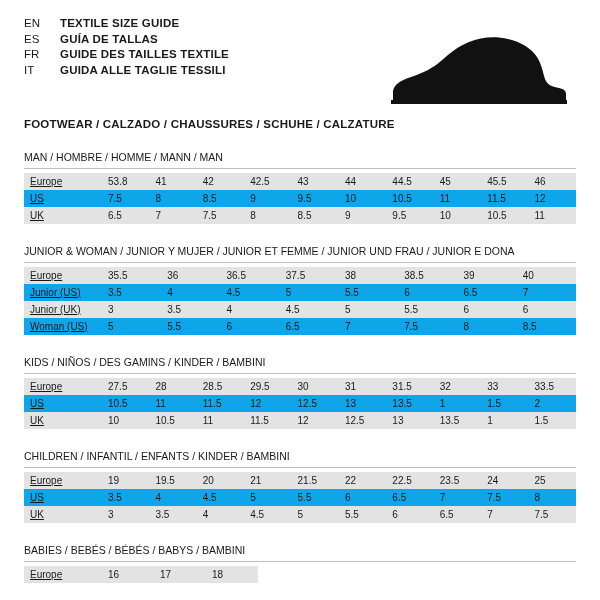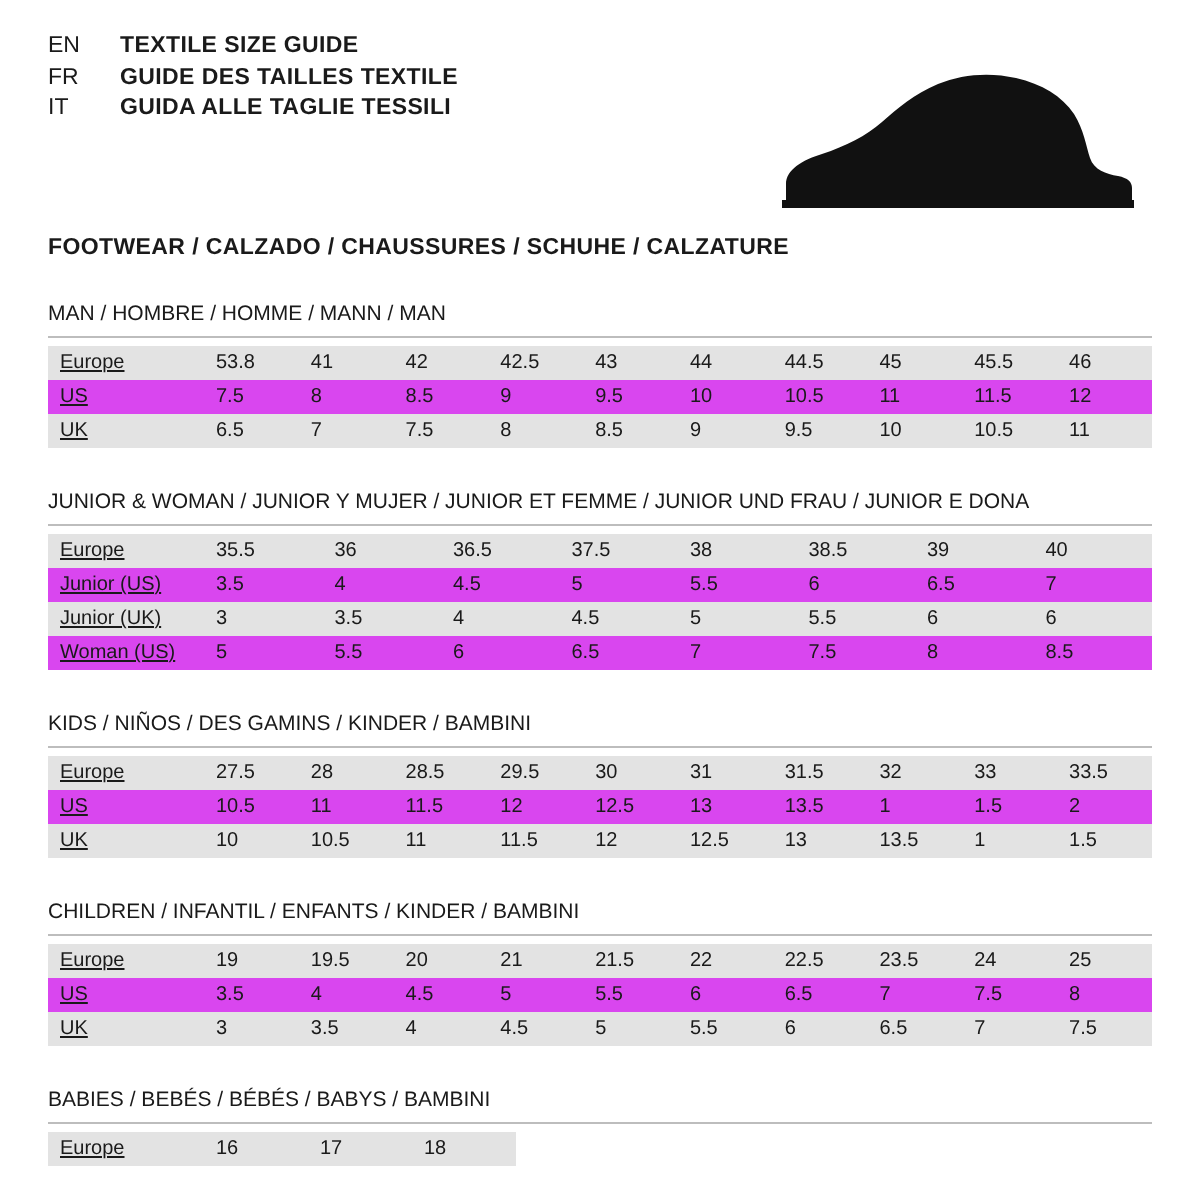--- a/index.html
+++ b/index.html
@@ -78,35 +78,39 @@
     width: 100%;
     font-size: 10px;
     table-layout: fixed;
   }
   table.sizes td {
     padding: 3px 0 3px 6px;
     text-align: left;
     white-space: nowrap;
   }
   table.sizes tr.shaded td { background: #e3e3e3; }
-  table.sizes tr.plain td { background: #d946ef; }
+  table.sizes tr.plain td { background: #0ea5e9; }
   table.sizes td.rowlabel { width: 78px; text-decoration: underline; }
   .babies table.sizes td { width: auto; }
 </style>
 </head>
 <body>
 
 <div id="page">
 
   <div class="header">
     <table class="lang-table">
       <tbody>
         <tr>
           <td class="lang-code">EN</td>
           <td class="lang-title">TEXTILE SIZE GUIDE</td>
+        </tr>
+        <tr>
+          <td class="lang-code">ES</td>
+          <td class="lang-title">GUÍA DE TALLAS</td>
         </tr>
         <tr>
           <td class="lang-code">FR</td>
           <td class="lang-title">GUIDE DES TAILLES TEXTILE</td>
         </tr>
         <tr>
           <td class="lang-code">IT</td>
           <td class="lang-title">GUIDA ALLE TAGLIE TESSILI</td>
         </tr>
       </tbody>

